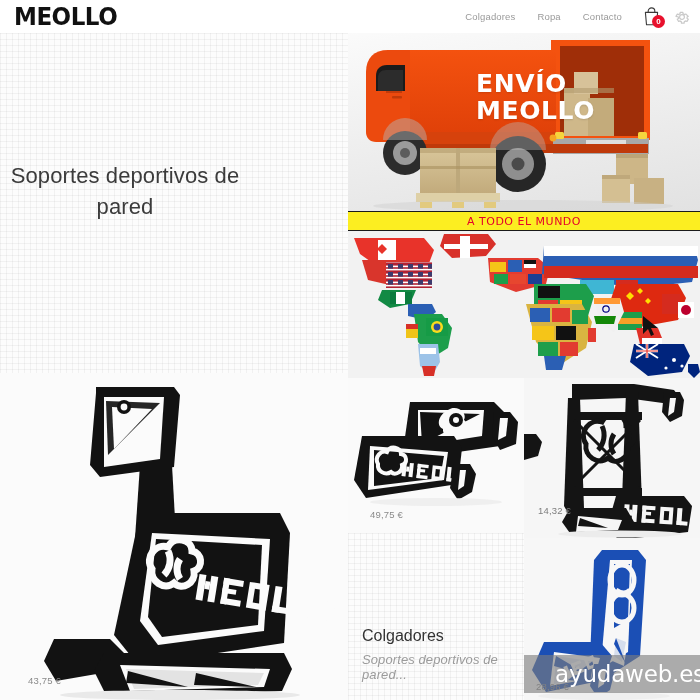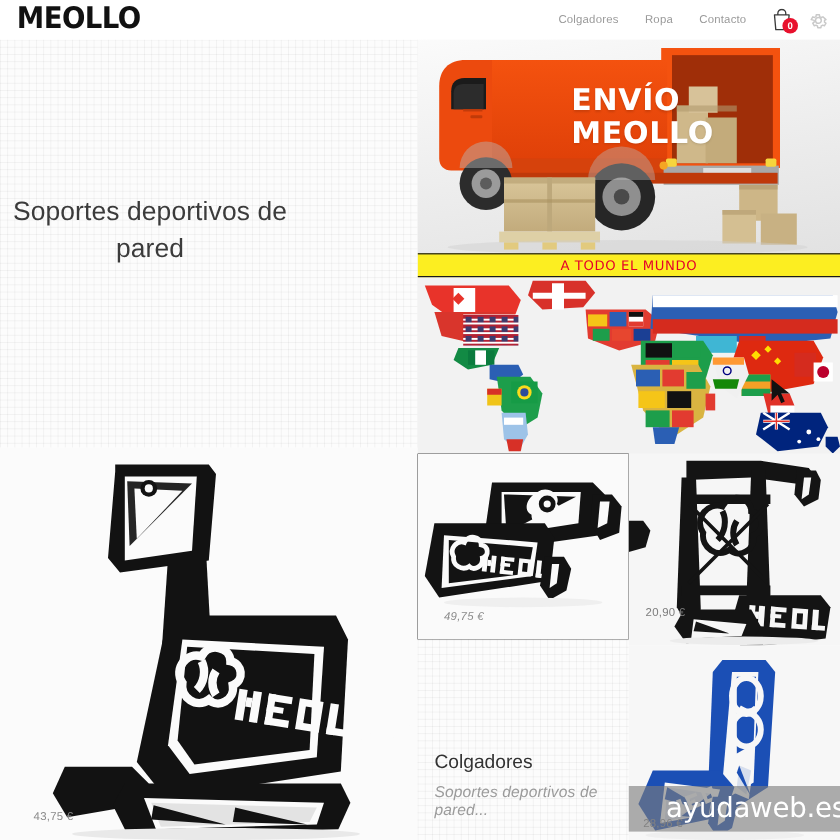--- a/index.html
+++ b/index.html
@@ -95,21 +95,21 @@
     font-family:"DejaVu Sans", sans-serif;
   }
   #map-panel{
     position:absolute; left:0; top:204px; width:352px; height:146px;
     background:#f2f2f2; overflow:hidden;
   }
 
   
   .cell{ position:absolute; overflow:hidden; }
   #cell-big{ left:0; top:373px; width:348px; height:327px; background:#fbfbfb; }
-  #cell-mid-top{ left:348px; top:378px; width:176px; height:155px; background:#000000;font-style:italic; }
+  #cell-mid-top{ left:348px; top:378px; width:176px; height:155px; background:#fef9c3; }
   #cell-mid-bot{ left:348px; top:533px; width:176px; height:167px; }
   #cell-right-top{ left:524px; top:378px; width:176px; height:160px; background:#f6f6f6; }
   #cell-right-bot{ left:524px; top:538px; width:176px; height:162px; background:#f7f7f7; }
 
   .price{
     position:absolute; font-size:9.5px; color:#8a8a8a; letter-spacing:.2px;
     z-index:6; white-space:nowrap;
   }
   #price-big{ left:28px; bottom:14px; }
   #price-mid{ left:22px; bottom:13px; }
@@ -529,21 +529,21 @@
         <path d="M46 130h56l8 14-6 10-56 4-10-14z"></path>
       </g>
       <g fill="#f6f6f6">
         <path d="M54 138l44 4-4 10-42 2z"></path>
       </g>
       <g fill="#141414">
         <path d="M56 140l28 10-30-2z"></path>
       </g>
       <ellipse cx="96" cy="156" rx="62" ry="3.5" fill="#ececec"></ellipse>
     </svg>
-    <div class="price" id="price-right">20,90 €</div>
+    <div class="price" id="price-right">14,32 €</div>
   </div>
 
   <div id="cell-right-bot" class="cell">
     <svg width="176" height="162" viewBox="0 0 176 162">
       <rect width="176" height="162" fill="#f7f7f7"></rect>
       <g fill="#1b4fb5">
 
         <path d="M78 12h36l8 10-6 96-34 22-16-18 4-100z"></path>
       </g>
       <g fill="#f7f7f7">

